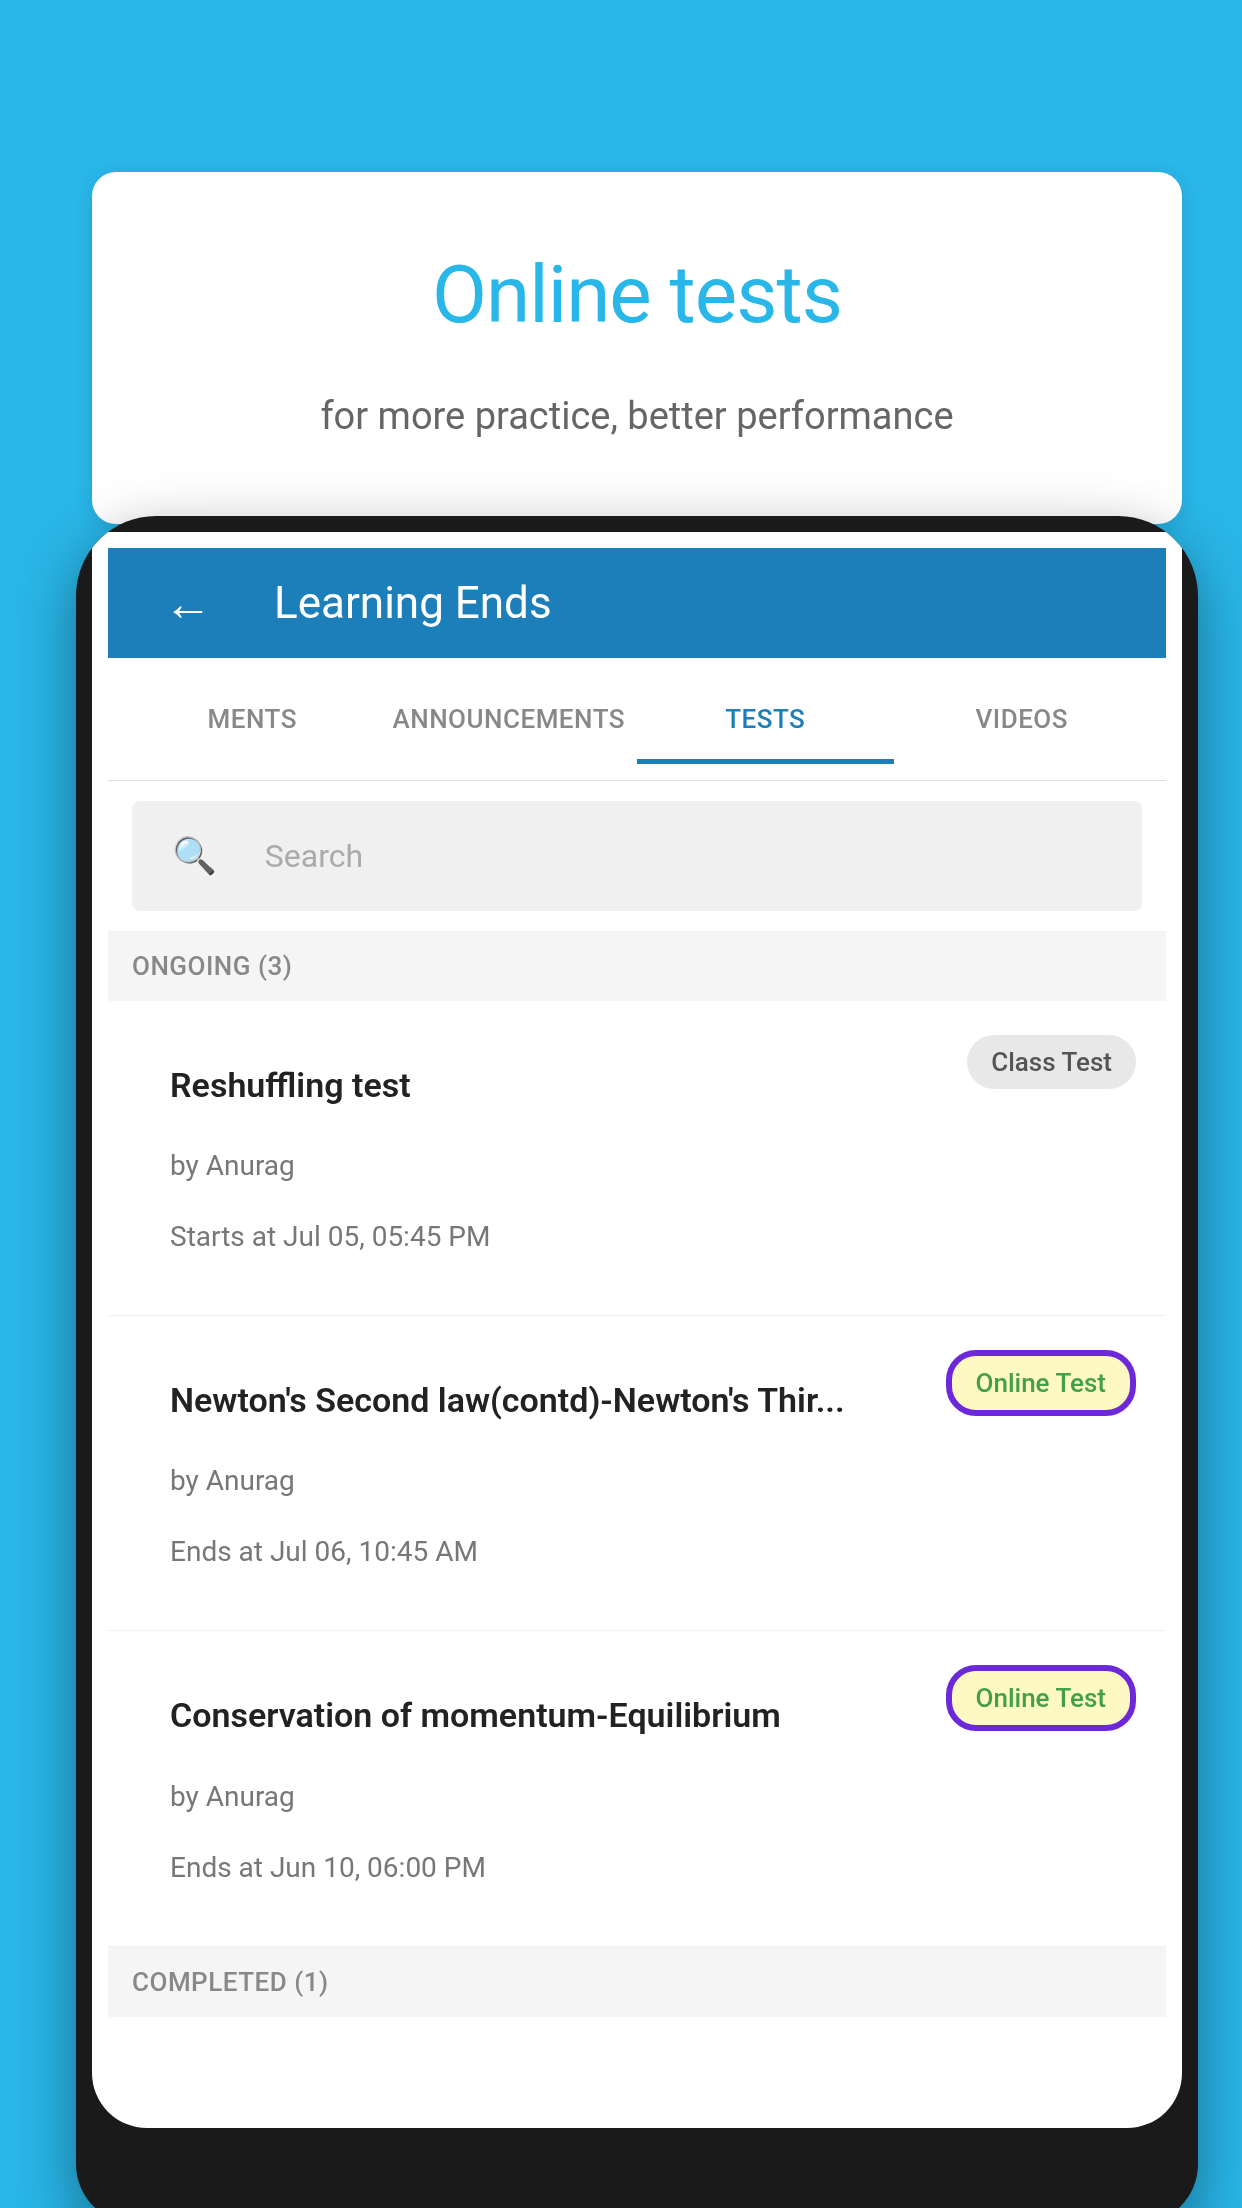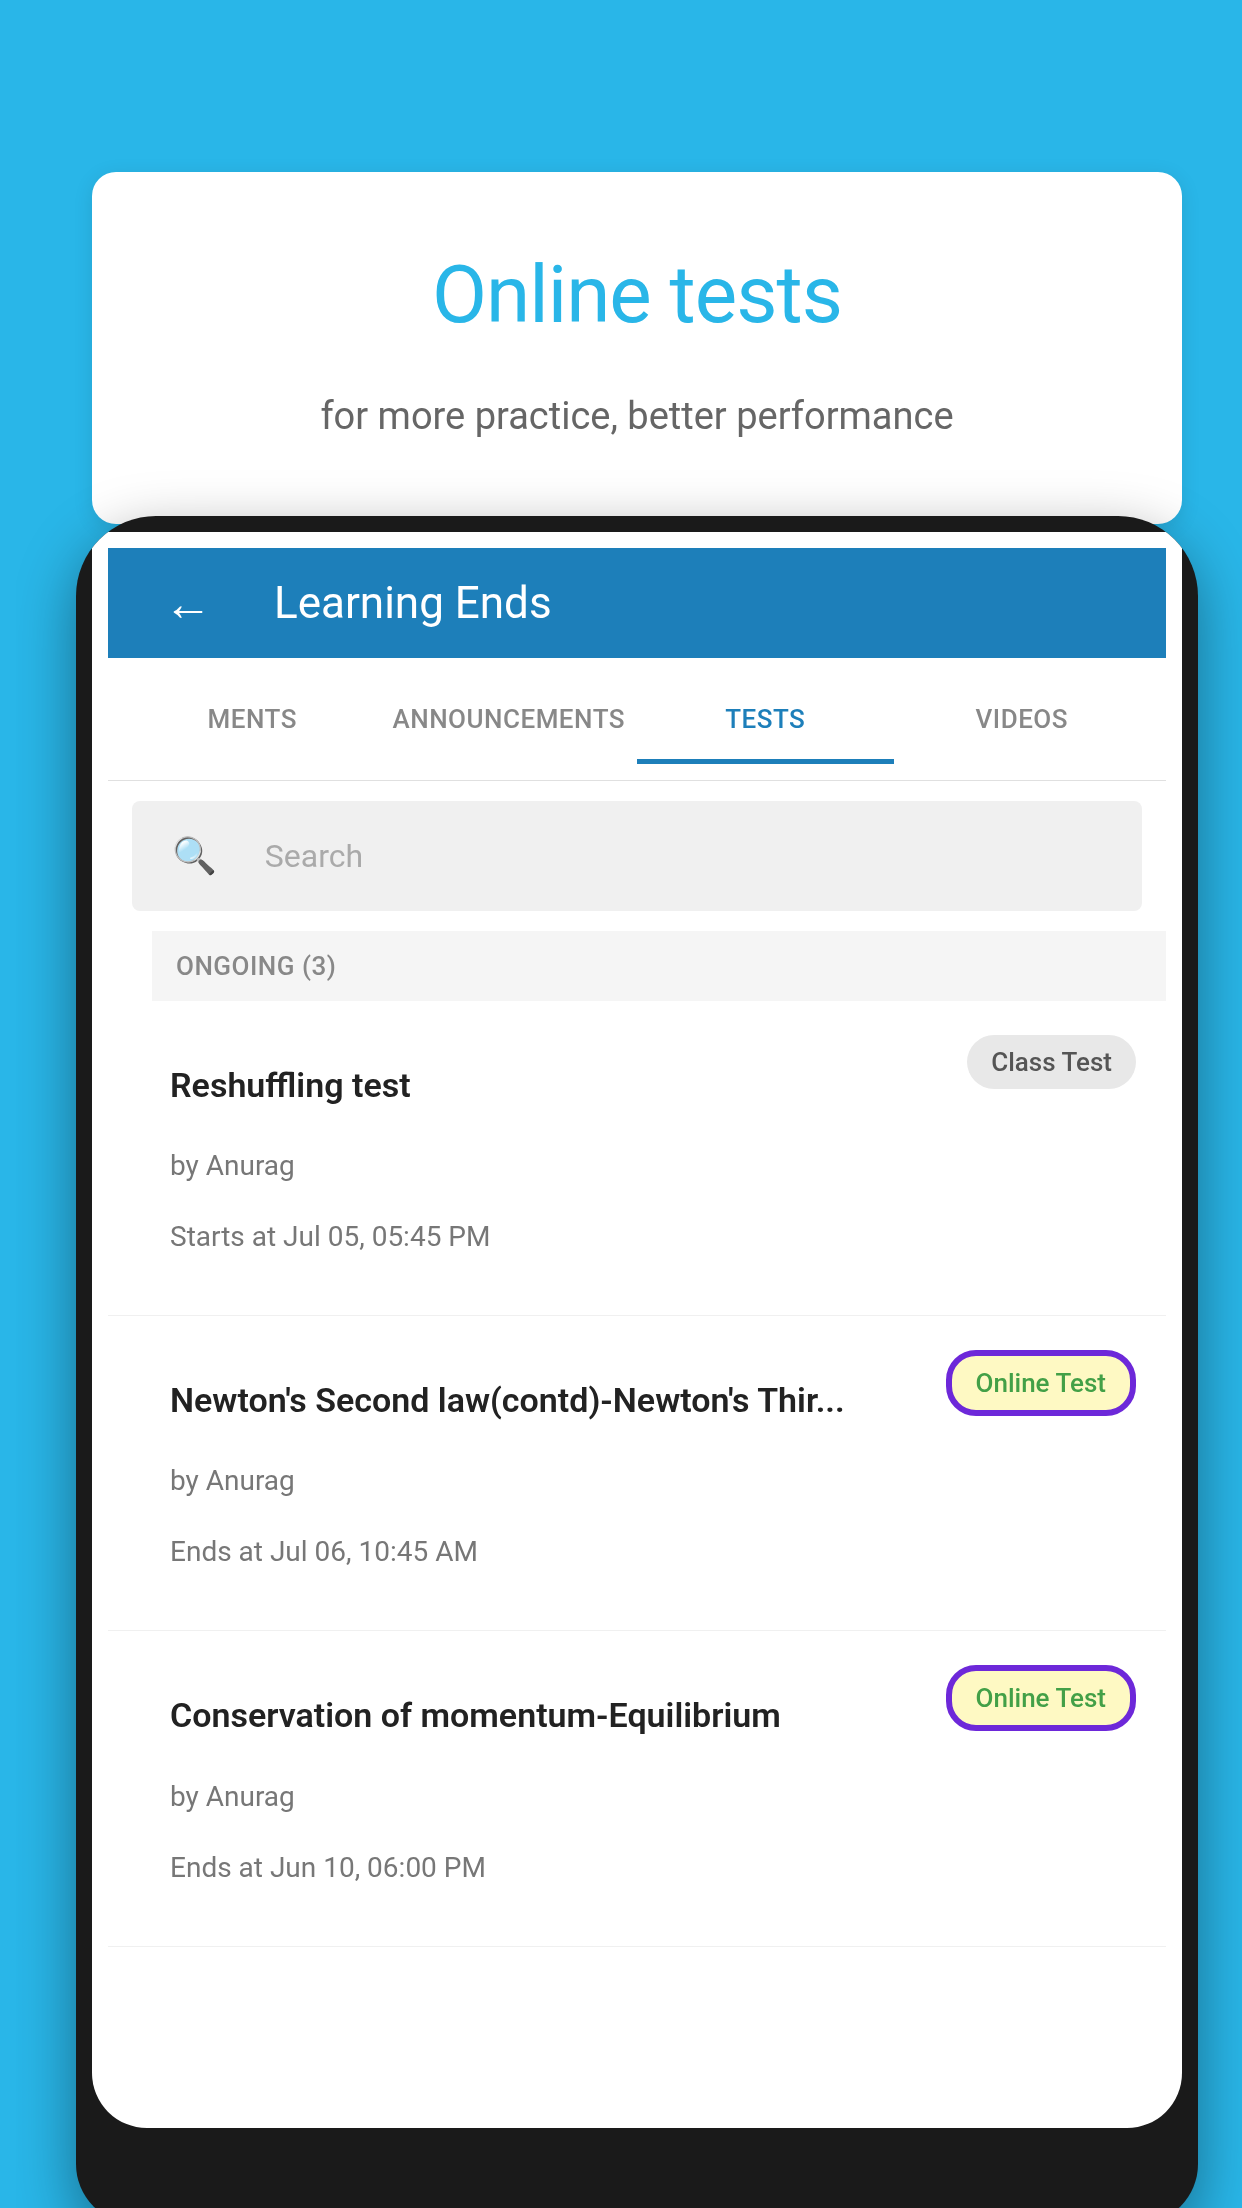--- a/index.html
+++ b/index.html
@@ -201,21 +201,20 @@
     }
 
     
     .section-header {
       background: #f5f5f5;
       padding: 20px 24px;
       color: #888;
       font-size: 26px;
       font-weight: 500;
       letter-spacing: 0.5px;
-      margin-left: 44px;
     }
 
     
     .test-item {
       background: white;
       padding: 30px 30px;
       border-bottom: 1px solid #f0f0f0;
       display: flex;
       align-items: flex-start;
       gap: 36px;
@@ -344,14 +343,15 @@
 
     <div class="test-item">
       <div class="test-item-content">
         <div class="test-item-title">Conservation of momentum-Equilibrium</div>
         <div class="test-item-author">by Anurag</div>
         <div class="test-item-date">Ends at  Jun 10, 06:00 PM</div>
       </div>
       <div class="test-item-badge badge-online">Online Test</div>
     </div>
 
+    <div class="completed-section">COMPLETED (1)</div>
   </div>
 </div>
 
 </body></html>

